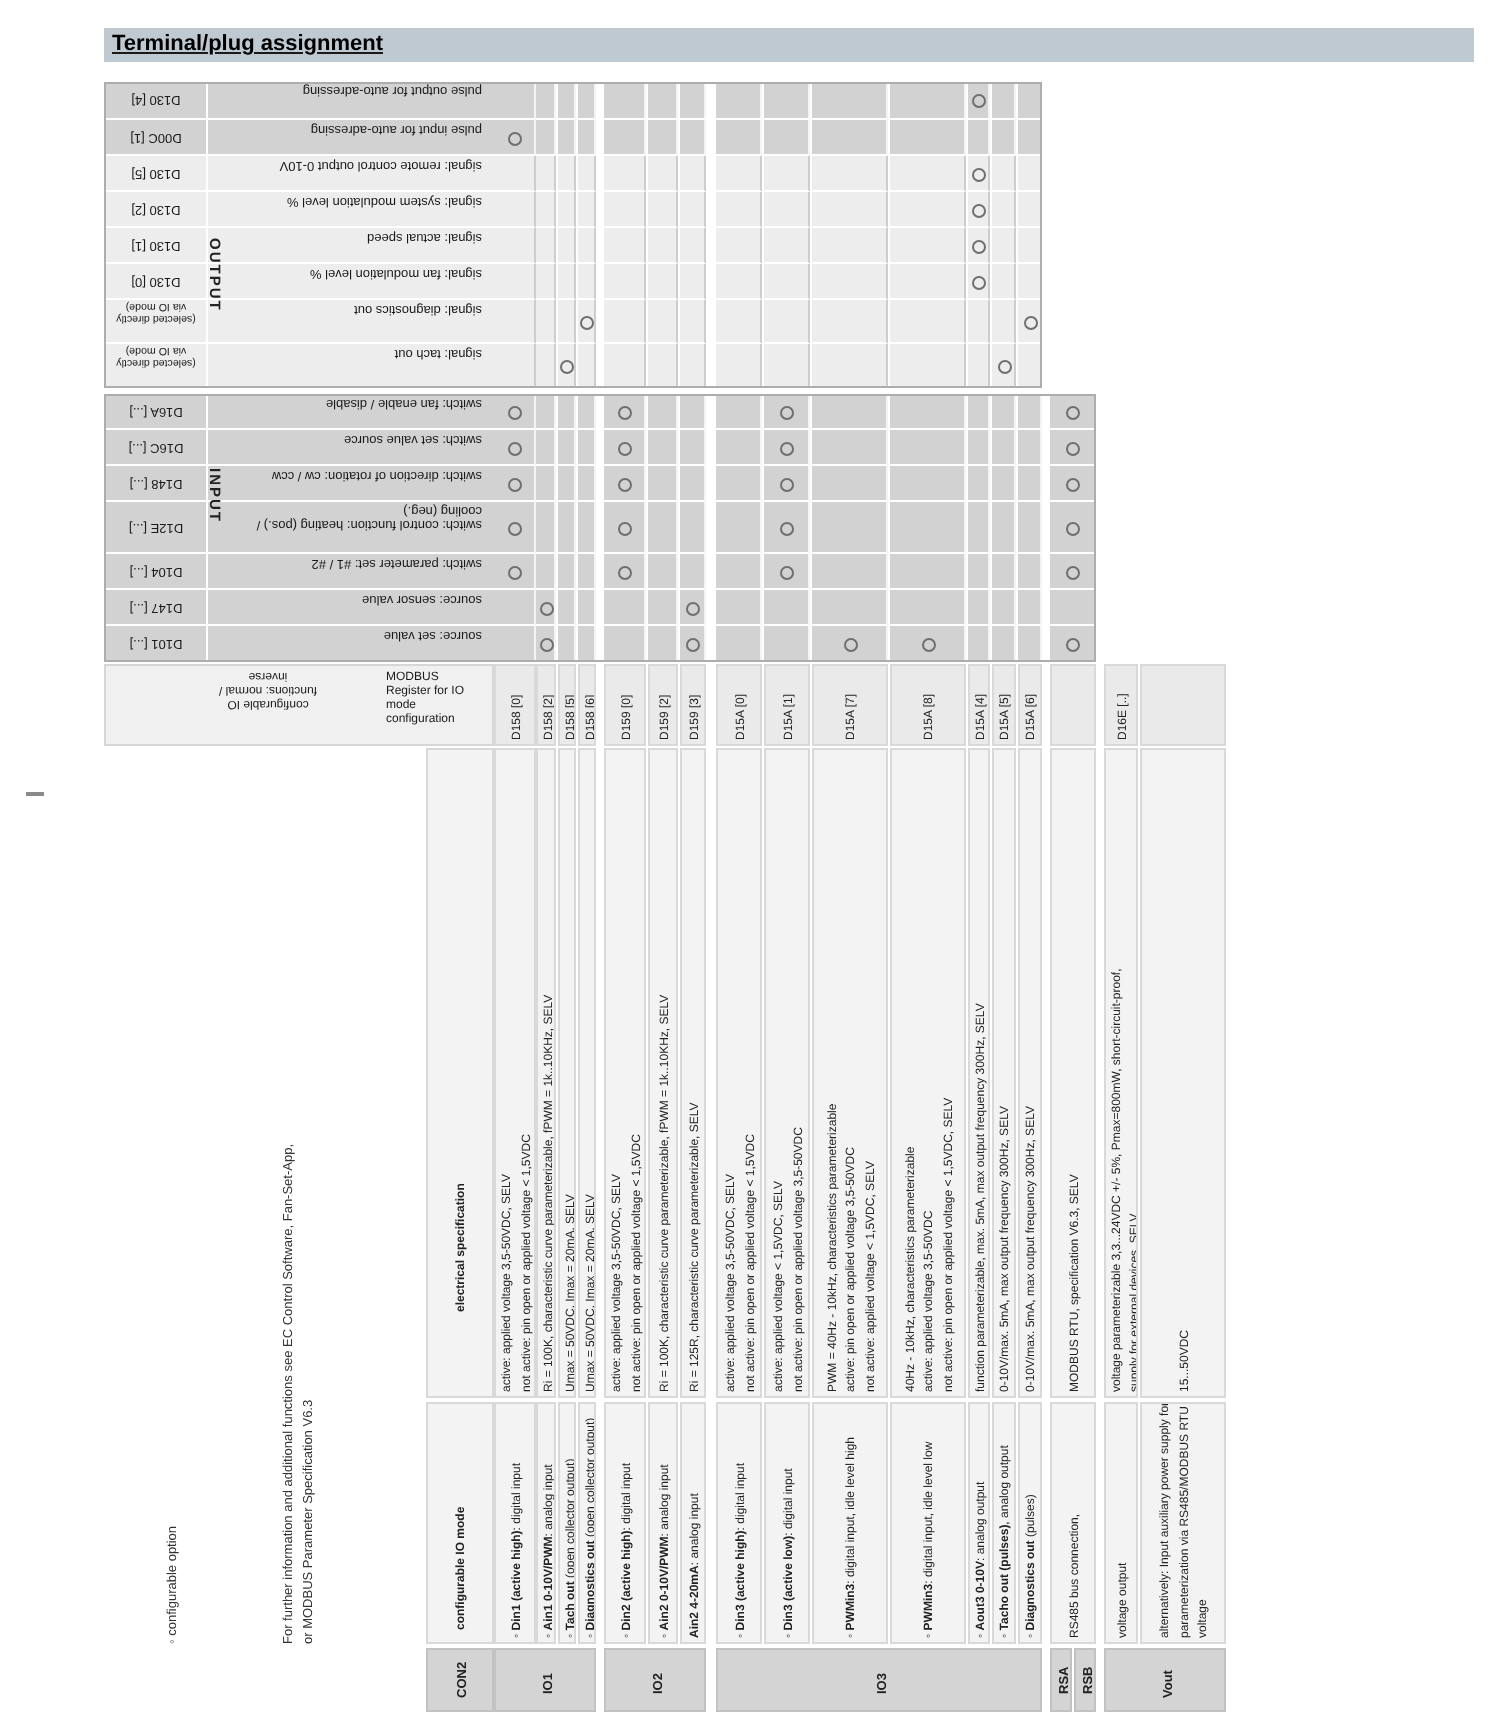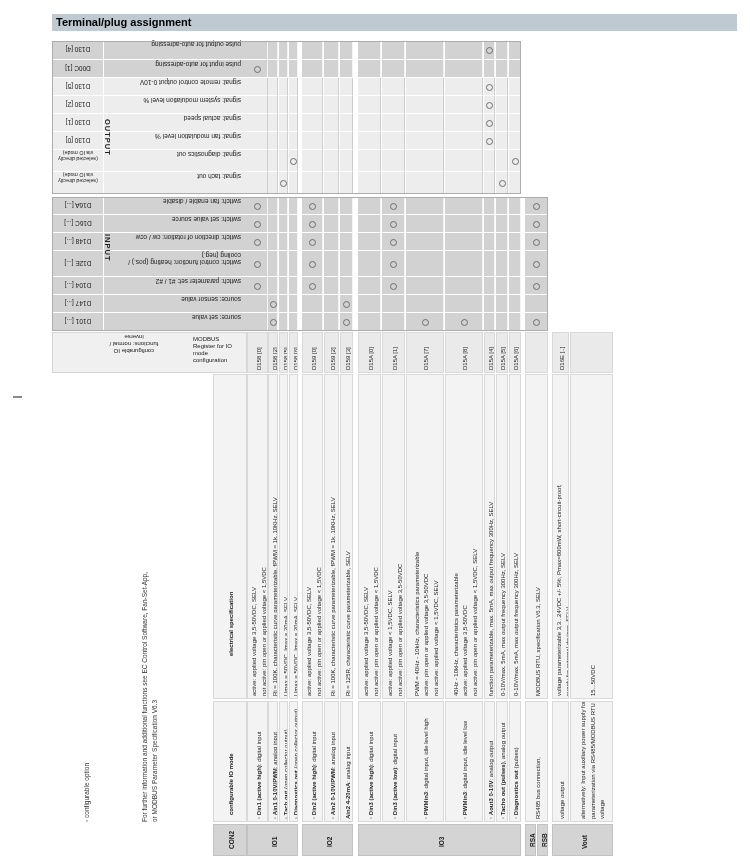--- a/index.html
+++ b/index.html
@@ -5,21 +5,21 @@
   html,body{margin:0;padding:0;background:#fff;}
   #stage{position:relative;width:750px;height:861px;background:#fff;overflow:hidden;
          font-family:"Liberation Sans","DejaVu Sans",sans-serif;color:#1a1a1a;}
   .cell{position:absolute;box-sizing:border-box;}
   .vt{position:absolute;white-space:nowrap;transform-origin:0 0;transform:rotate(-90deg);
       font-size:6px;line-height:8px;color:#222;}
   .flip{transform:rotate(180deg);width:100%;box-sizing:border-box;}
   .circ{position:absolute;width:5px;height:5px;border:1px solid #6f6f6f;border-radius:50%;
         left:50%;top:50%;margin:-3px 0 0 -3px;background:transparent;}
   .vmode{writing-mode:vertical-rl;font-weight:bold;font-size:7.5px;letter-spacing:1px;color:#222;}
-  #titlebar{position:absolute;left:52px;top:14px;width:685px;height:17px;}
+  #titlebar{position:absolute;left:52px;top:14px;width:685px;height:17px;text-decoration:underline;}
   #titlebar span{display:block;font-size:11px;font-weight:bold;padding:2px 0 0 4px;color:#000;}
   .note{position:absolute;white-space:nowrap;transform-origin:0 0;transform:rotate(-90deg);
         font-size:6.5px;color:#333;}
   b{font-weight:bold;}
 </style>
 </head>
 <body>
 <div id="stage">
   <div id="titlebar" style="background: rgb(191, 201, 209);">
     <span>Terminal/plug assignment</span>

